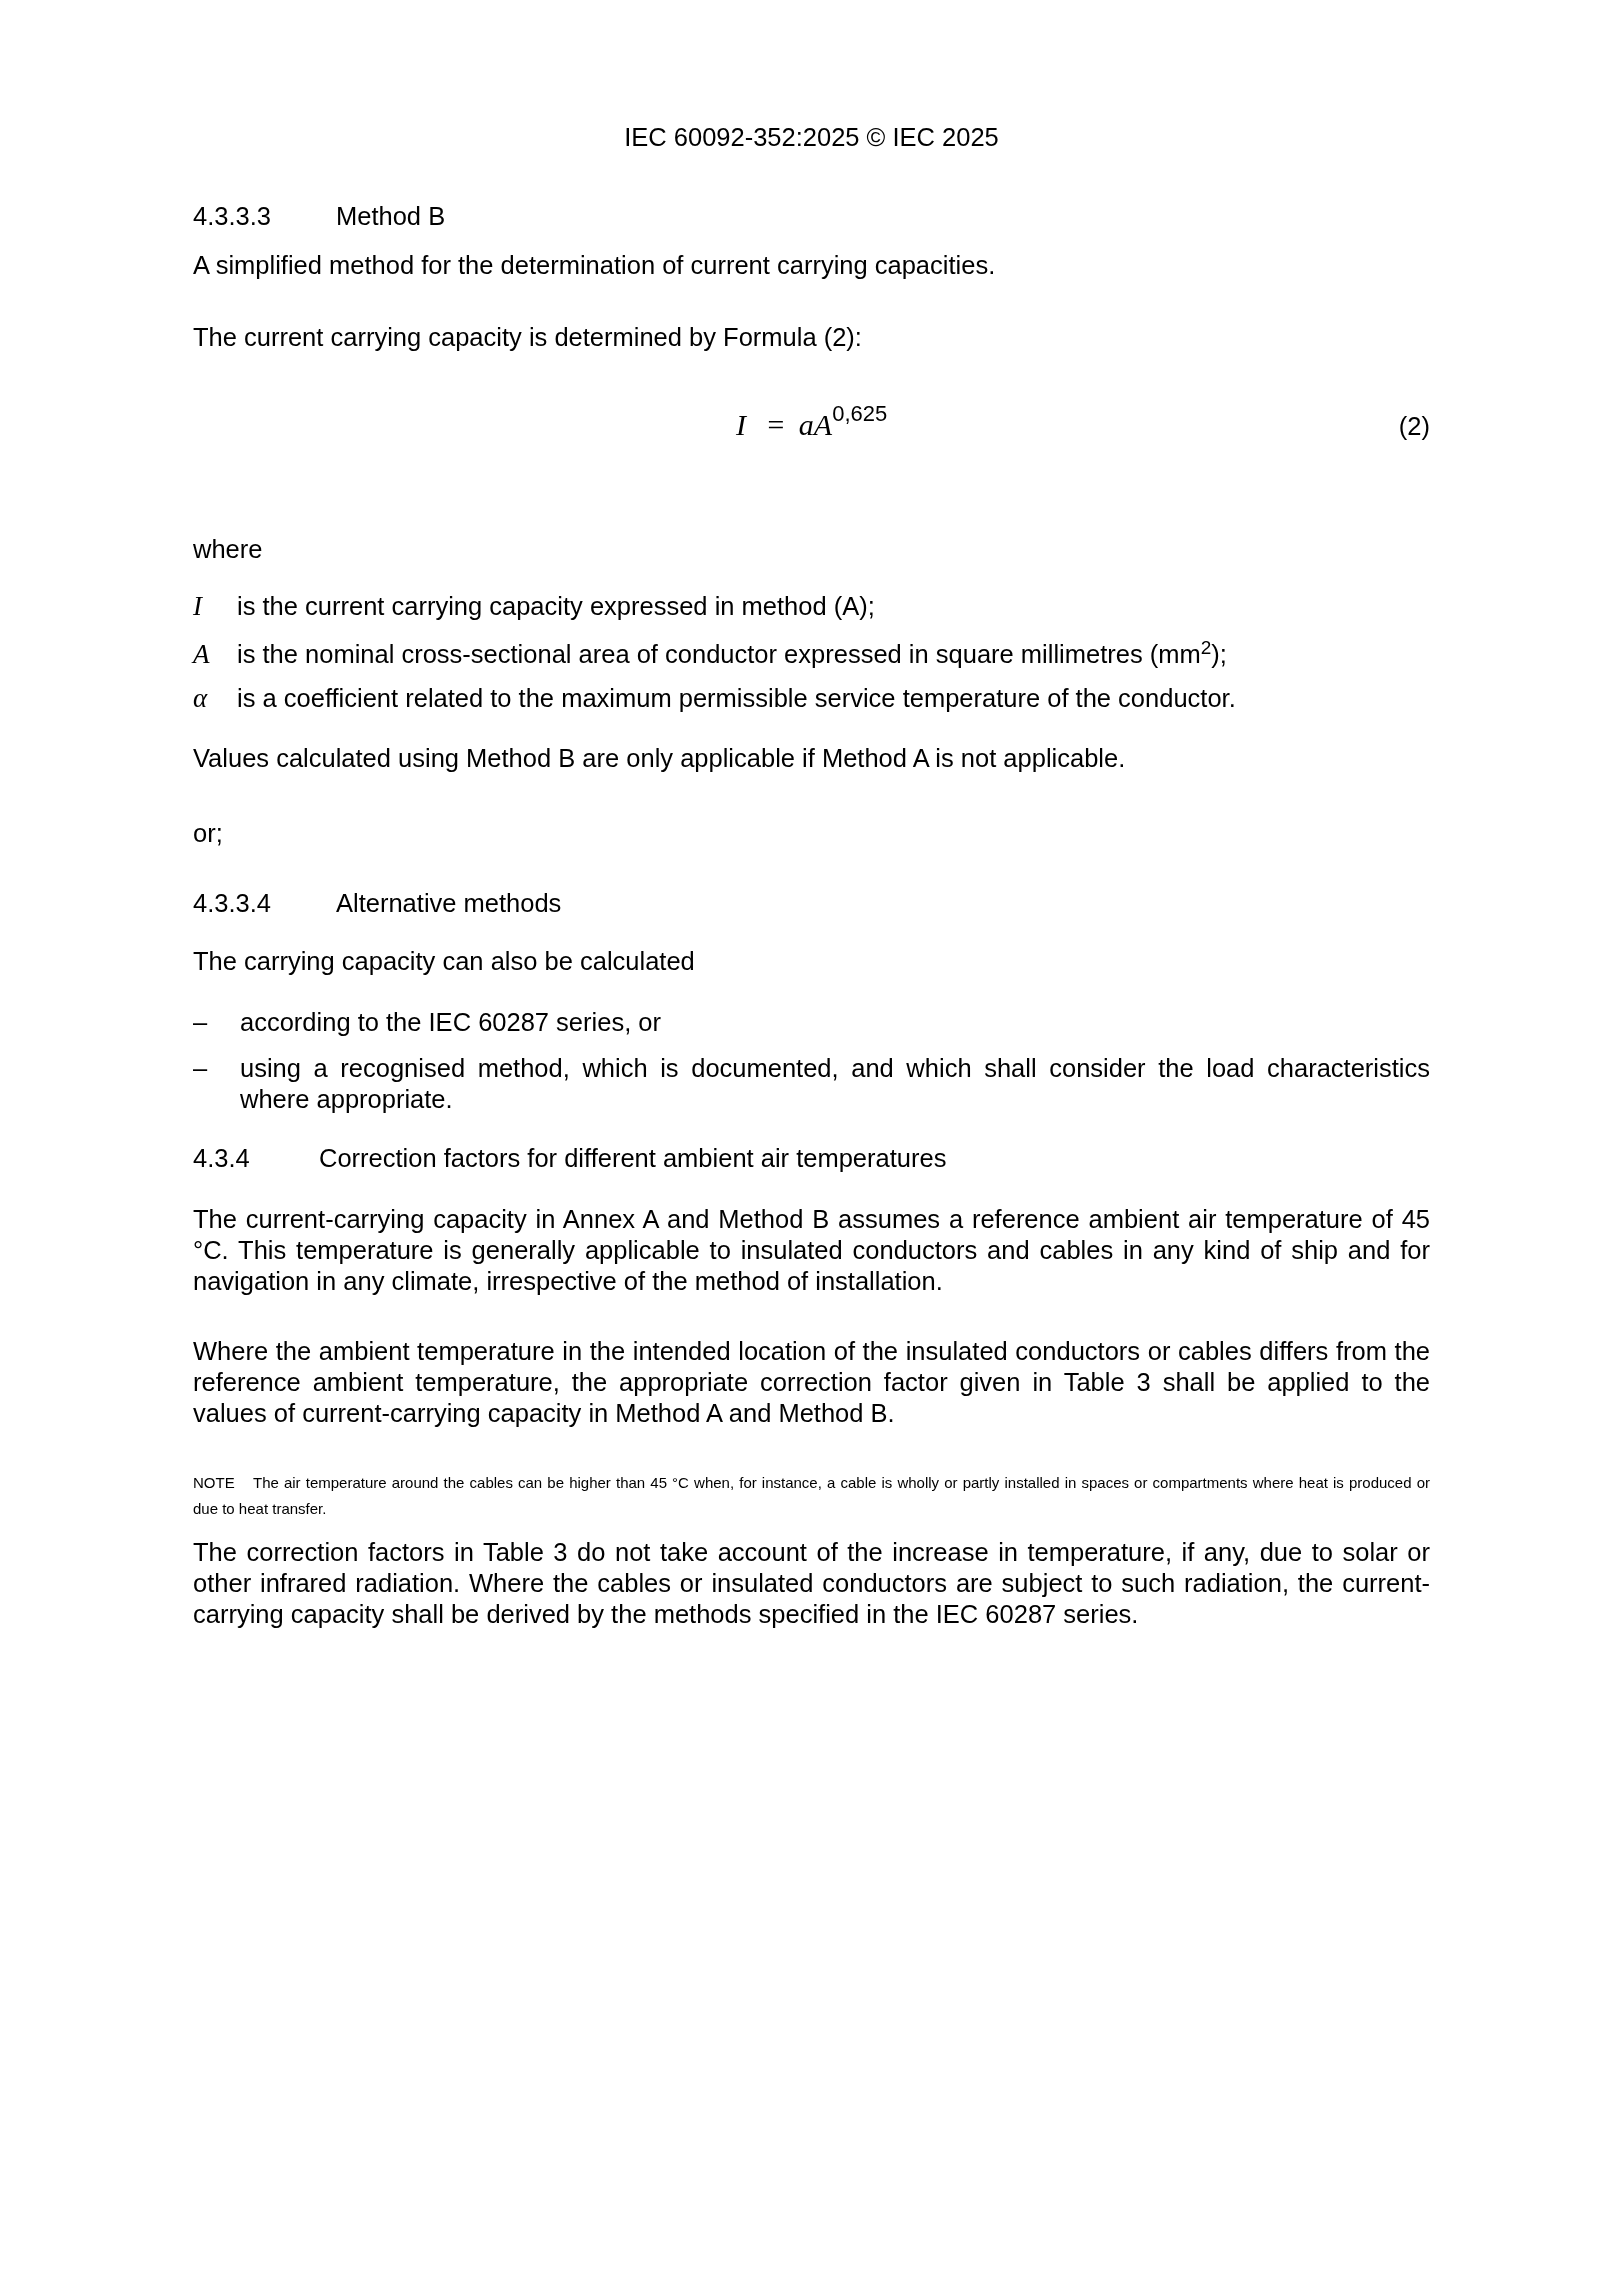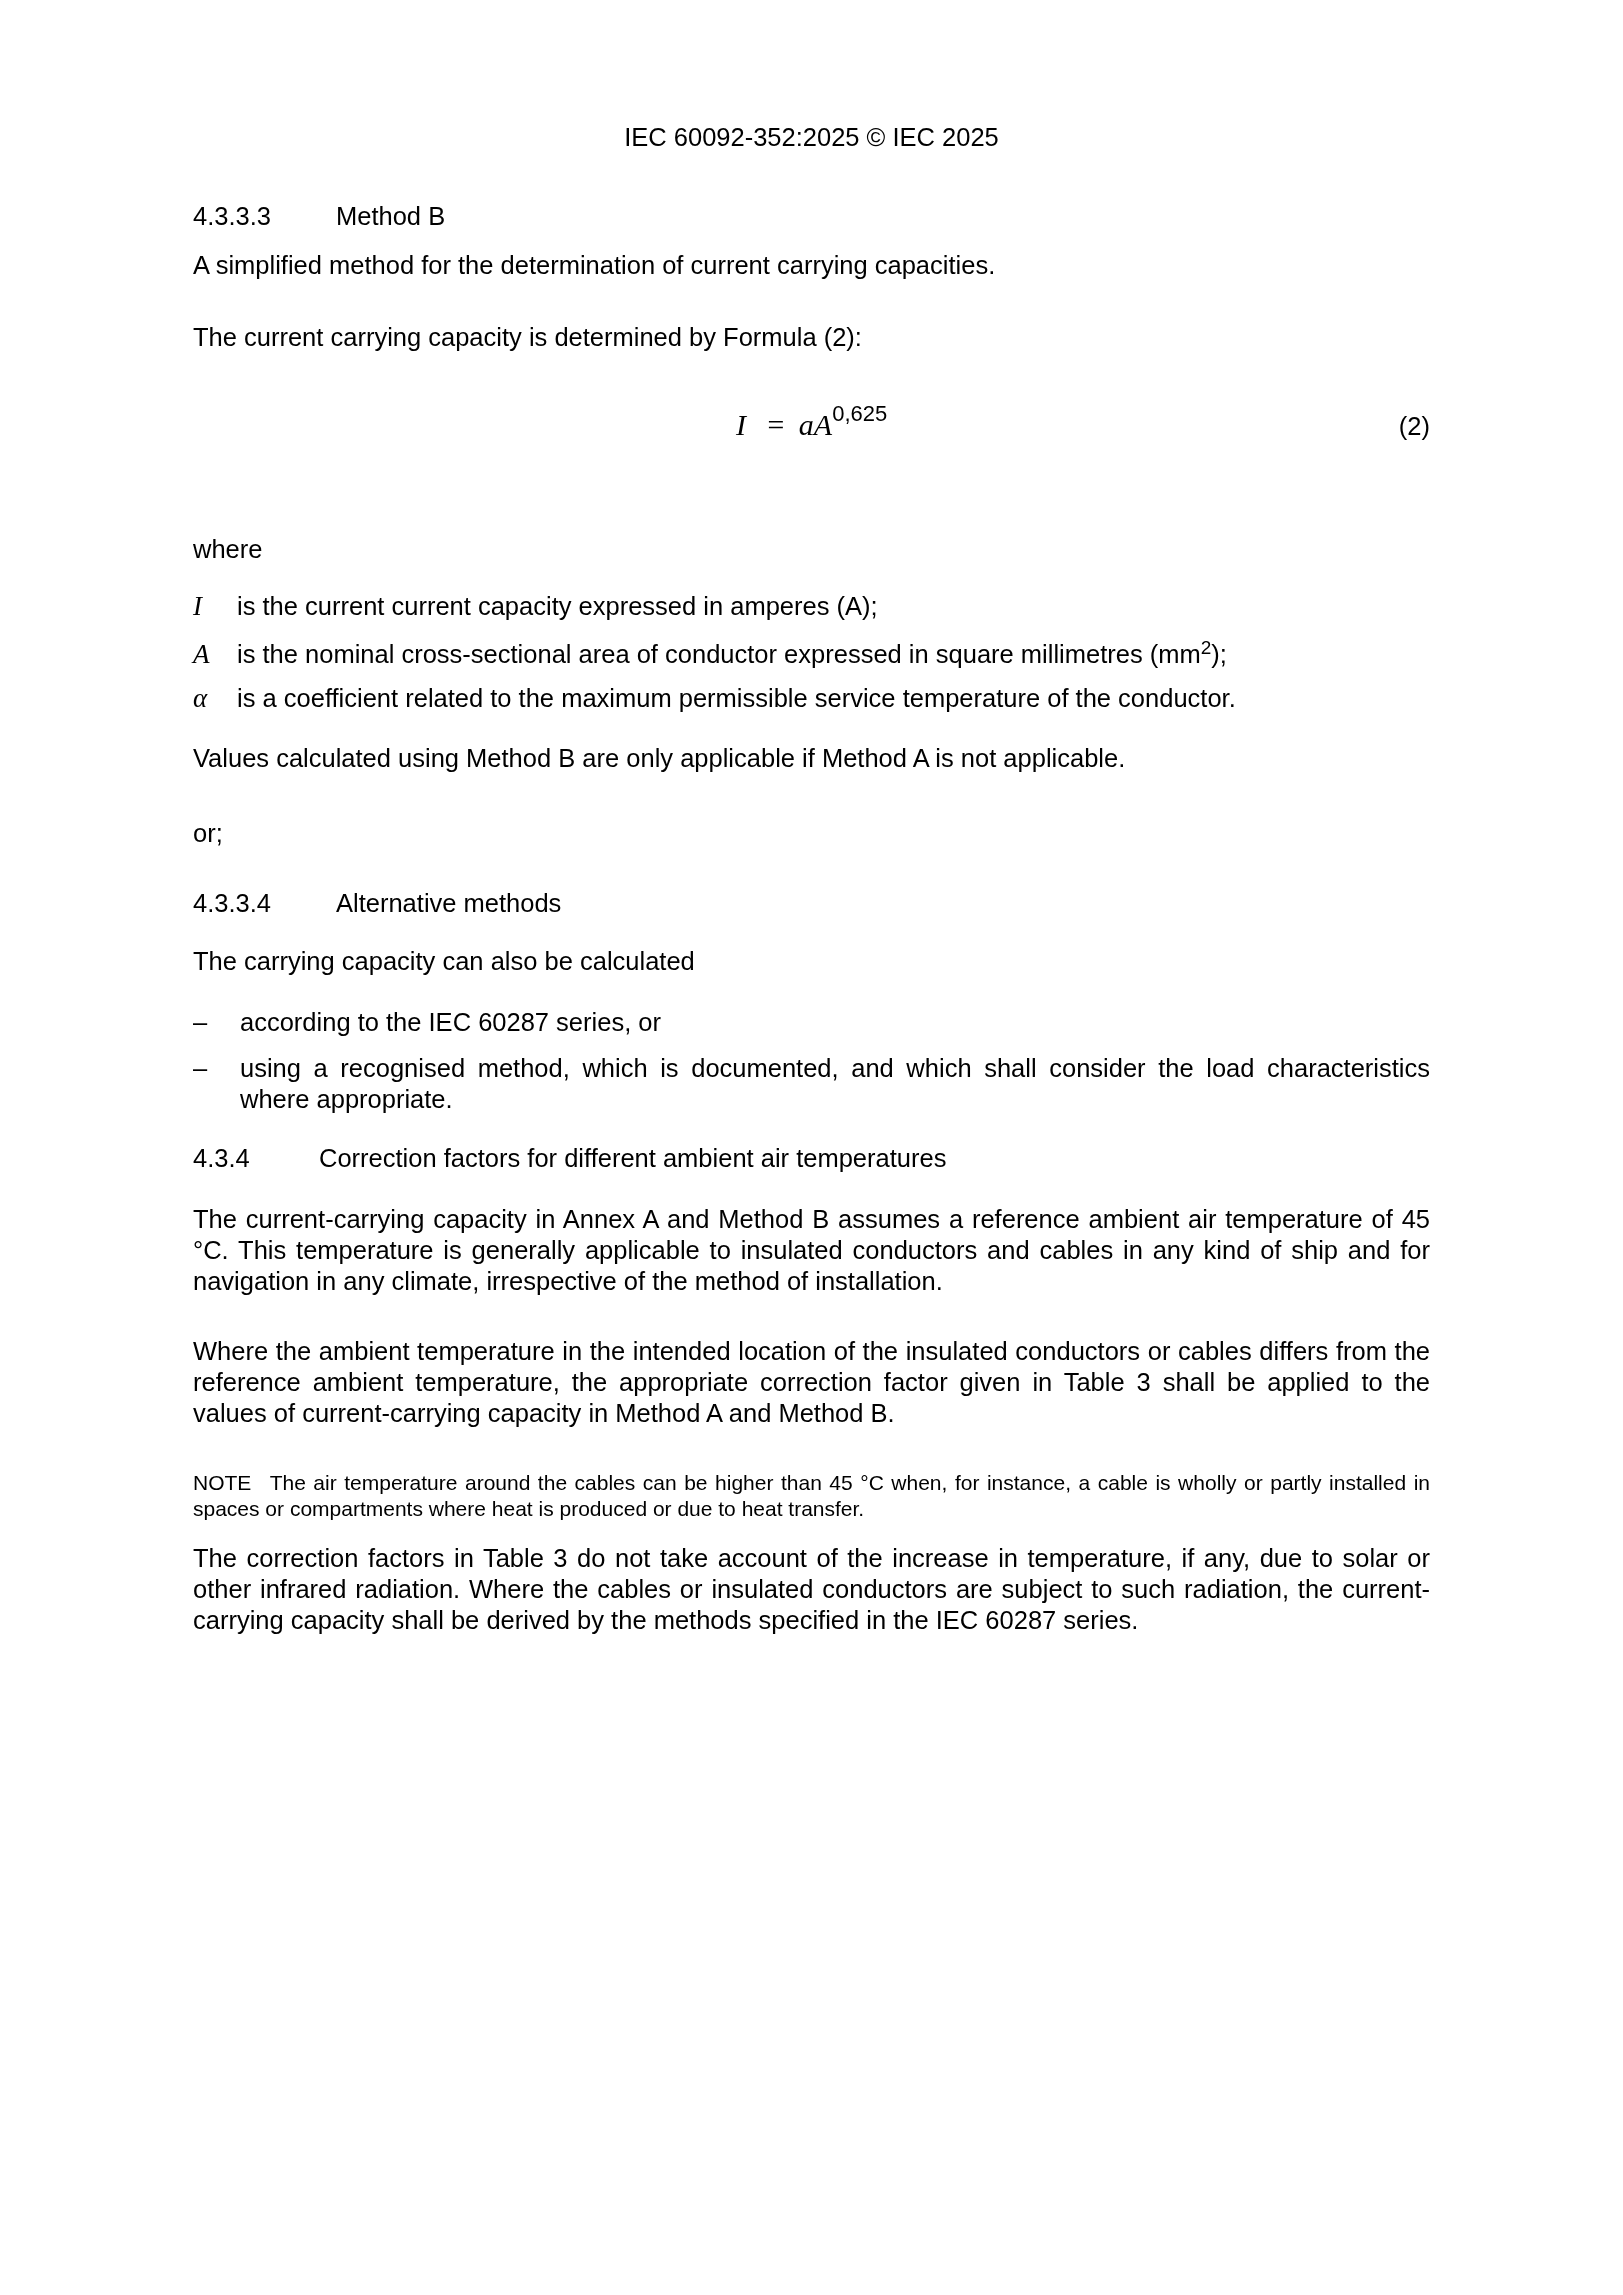--- a/index.html
+++ b/index.html
@@ -86,21 +86,21 @@
   .b-marker { flex: 0 0 47px; }
   .b-text { flex: 1; text-align: justify; }
 
   .h-434 { margin-top: 28px; }
   .just { text-align: justify; }
   .p-ambient1 { margin-top: 30px; }
   .p-ambient2 { margin-top: 39px; }
 
   .p-note {
     margin-top: 41px;
-    font-size: 21px;
+    font-size: 15px;
     line-height: 26px;
     text-align: justify;
   }
   .note-label { margin-right: 18.3px; }
 
   .p-correction { margin-top: 13px; }
 
   .page-footer {
     position: absolute;
     top: 2150px;
@@ -129,21 +129,21 @@
 
     <div class="formula-row">
       <span class="f-math" style="margin-left:543px;"><span class="f-lhs">I</span><span class="f-eq">=</span><span>aA</span><sup class="f-sup">0,625</sup></span>
       <span class="f-num">(2)</span>
     </div>
 
     <p class="p-where">where</p>
 
     <div class="where-item wi-1">
       <span class="w-sym">I</span>
-      <span class="w-text">is the current current capacity expressed in amperes (A);</span>
+      <span class="w-text">is the current carrying capacity expressed in method (A);</span>
     </div>
     <div class="where-item wi-2">
       <span class="w-sym">A</span>
       <span class="w-text"><span>is the nominal cross-sectional area of conductor expressed in square millimetres (mm</span><sup class="body-sup">2</sup><span>);</span></span>
     </div>
     <div class="where-item wi-3">
       <span class="w-sym">α</span>
       <span class="w-text">is a coefficient related to the maximum permissible service temperature of the conductor.</span>
     </div>
 

